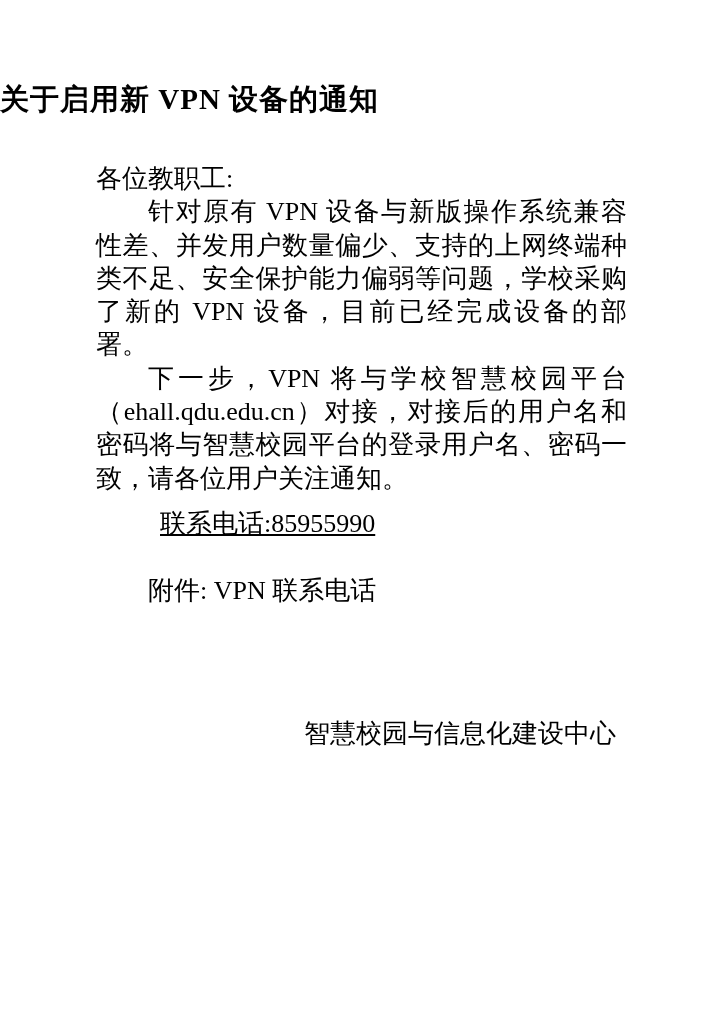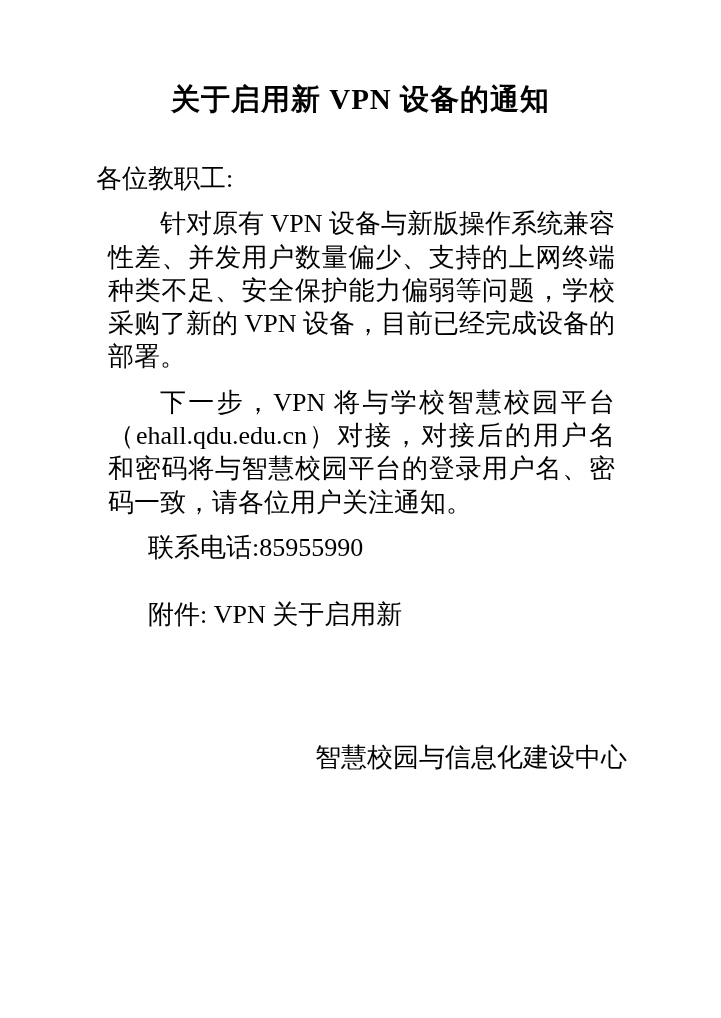--- a/index.html
+++ b/index.html
@@ -12,72 +12,72 @@
     width: 721px;
     height: 1018px;
     background: #ffffff;
     color: #000000;
     font-family: "Liberation Serif", serif;
     overflow: hidden;
     box-sizing: border-box;
   }
   .doc-title {
     margin: 80px 0 0 0;
-    text-align: center;
     font-size: 29px;
     line-height: 38px;
     font-weight: 700;
     letter-spacing: 1px;
     font-family: "Liberation Serif", serif;
   }
   .content {
     margin: 44px 94px 0 96px;
     font-size: 26px;
     line-height: 33.3px;
     text-align: justify;
   }
   .greeting {
     margin: 0;
   }
   .para {
-    margin: 12px;
+    margin: 0;
     text-indent: 2em;
   }
   .contact-line {
-    margin: 0;
+    margin: 12px;
     text-indent: 2em;
+    text-decoration: underline;
   }
   .attachment-line {
     margin: 33.3px 0 0 0;
     text-indent: 2em;
   }
   .signature-block {
     margin-top: 107px;
     text-align: right;
     line-height: 40px;
   }
   .signature-block p {
-    margin: 0;
+    margin: 11px;
   }
 </style>
 </head>
 <body>
 
 <div class="page">
   <h1 class="doc-title">关于启用新 VPN 设备的通知</h1>
 
   <div class="content">
     <p class="greeting">各位教职工:</p>
 
     <p class="para">针对原有 VPN 设备与新版操作系统兼容性差、并发用户数量偏少、支持的上网终端种类不足、安全保护能力偏弱等问题，学校采购了新的 VPN 设备，目前已经完成设备的部署。</p>
 
 
     <p class="para">下一步，VPN 将与学校智慧校园平台（ehall.qdu.edu.cn）对接，对接后的用户名和密码将与智慧校园平台的登录用户名、密码一致，请各位用户关注通知。</p>
 
     <p class="contact-line">联系电话:85955990</p>
 
-    <p class="attachment-line">附件: VPN 关于启用新</p>
+    <p class="attachment-line">附件: VPN 联系电话</p>
 
     <div class="signature-block">
       <p>智慧校园与信息化建设中心</p>
     </div>
   </div>
 </div>
 
 </body></html>

